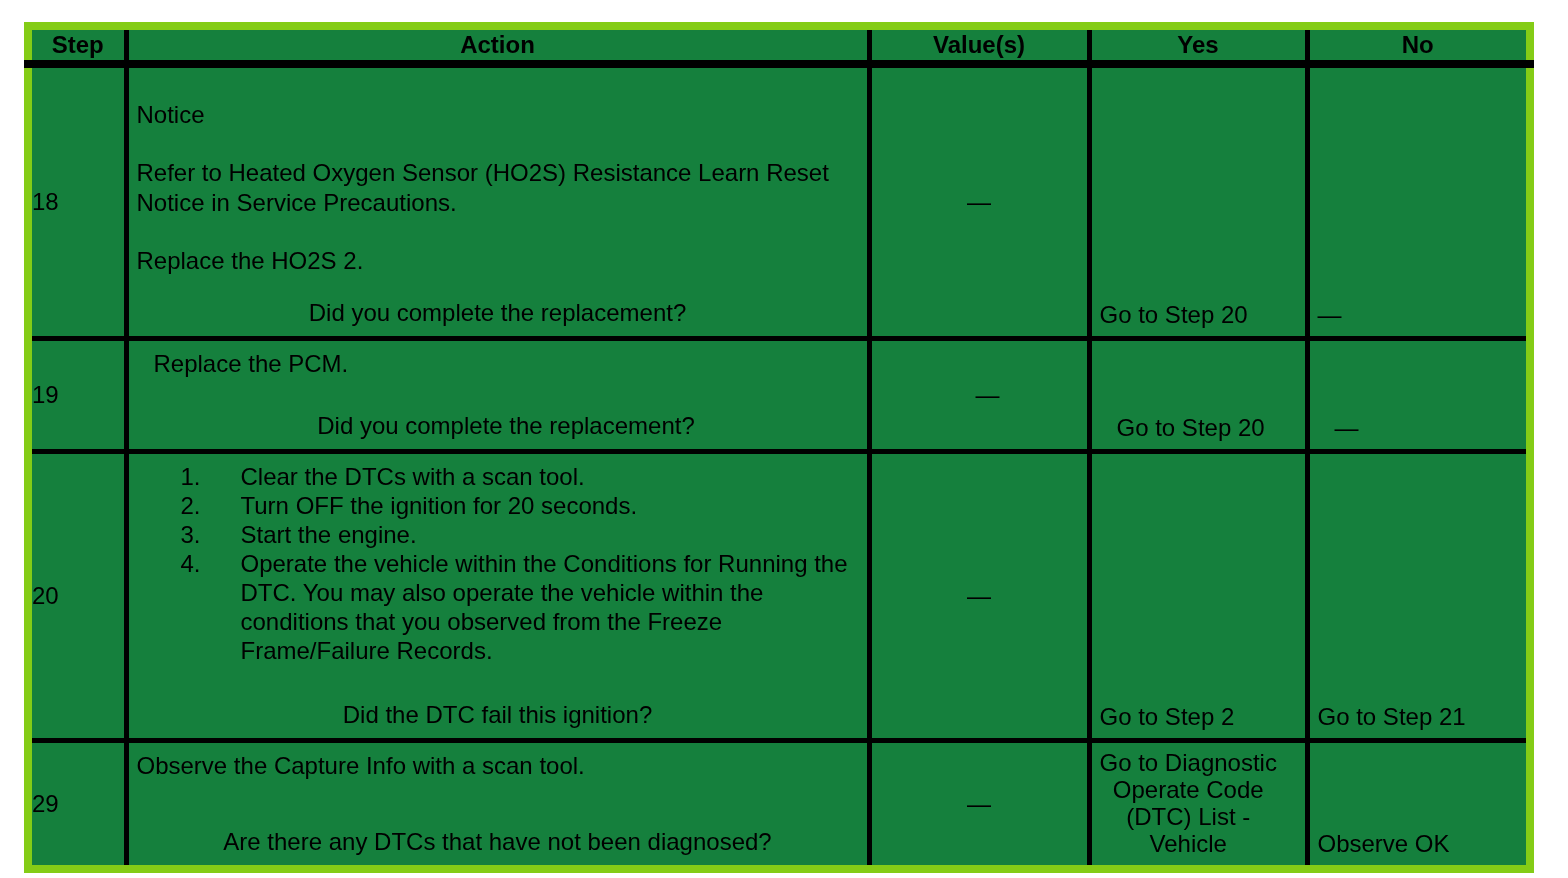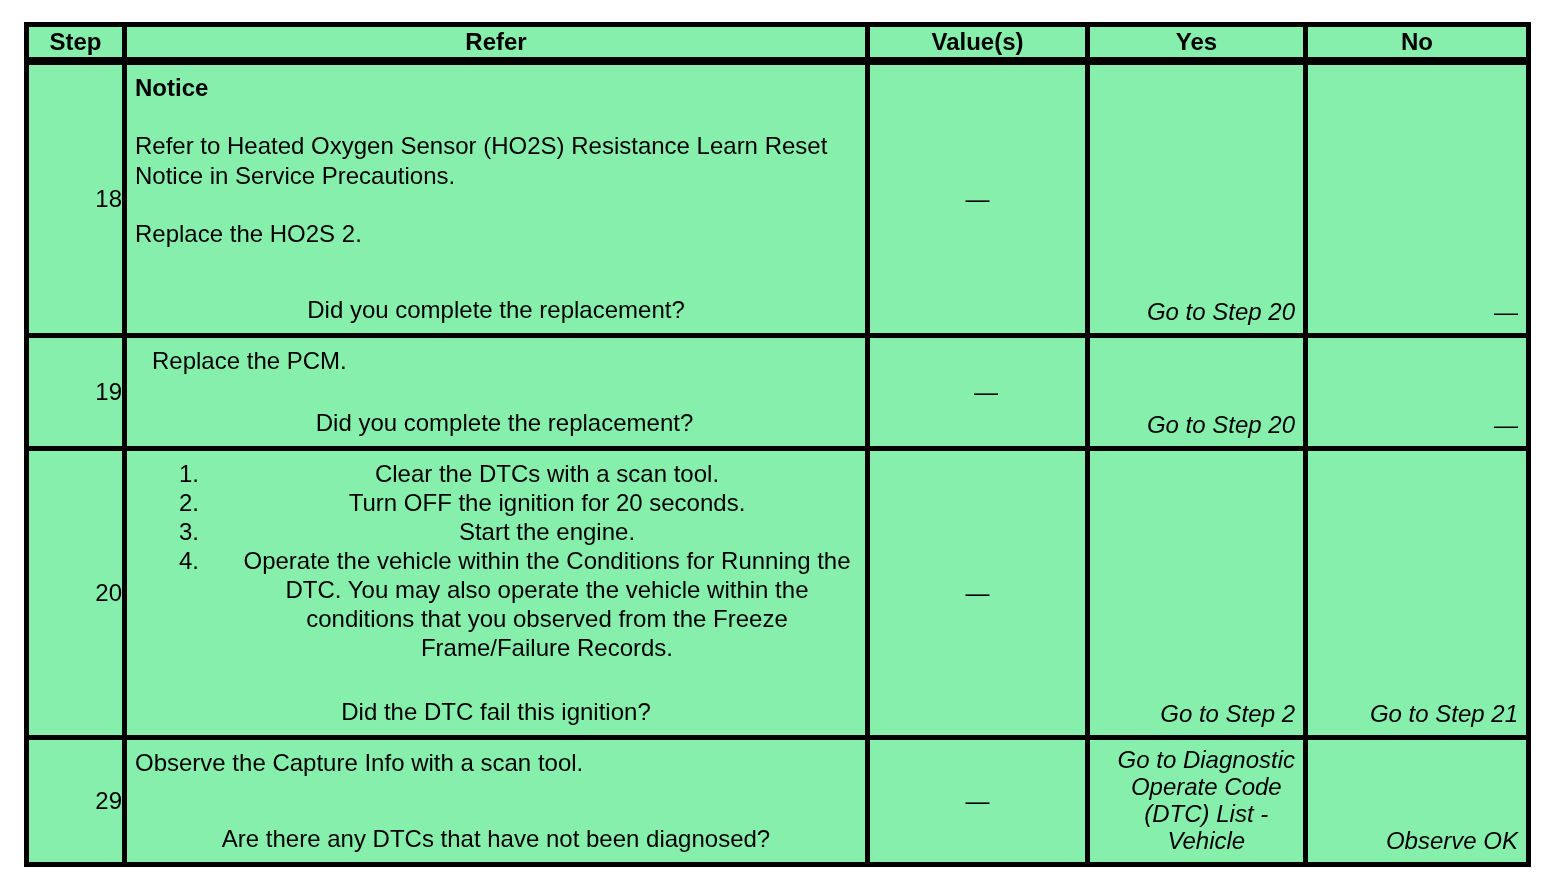--- a/index.html
+++ b/index.html
@@ -10,22 +10,22 @@
     height: 878px;
     font-family: "Liberation Sans", sans-serif;
     color: #000000;
   }
   table.diag {
     position: absolute;
     top: 22px;
     left: 24px;
     border-collapse: collapse;
     table-layout: fixed;
-    border: 2px solid #84cc16;
-    background: #86efac;
+    border: 8px solid #84cc16;
+    background: #15803d;
   }
   col.c-step   { width: 98px;  }
   col.c-action { width: 743px; }
   col.c-values { width: 220px; }
   col.c-yes    { width: 218px; }
   col.c-no     { width: 223px; }
 
   th {
     border: 5px solid #000;
     border-bottom: 8px solid #000;
@@ -38,60 +38,60 @@
   }
   td {
     border: 5px solid #000;
     padding: 0;
     vertical-align: top;
     font-size: 24px;
     line-height: 30px;
   }
   td.step {
     vertical-align: middle;
-    text-align: right;
+    text-align: left;
   }
   .vwrap {
     display: flex;
     flex-direction: column;
     padding: 8px;
   }
   .h18 { height: 252px; }
   .h19 { height: 92px; margin-left: 17px;  }
   .h20 { height: 268px; }
   .h21 { height: 106px; }
 
   .vcenter { justify-content: center; align-items: center; }
-  .vbottom { justify-content: flex-end; align-items: flex-end; text-align: center; white-space: pre-line; line-height: 27px; font-style: italic; }
+  .vbottom { justify-content: flex-end; align-items: flex-start; text-align: center; white-space: pre-line; line-height: 27px; }
 
   .para { text-align: left; }
   .para.gap { margin-top: 28px; }
-  .bold { font-weight: bold; }
+  .bold { font-weight: normal; margin-top: 24px; }
   .question { margin-top: auto; text-align: center; }
 
   .list { margin-left: 44px; }
   .list-item { display: flex; line-height: 29px; }
   .list-item .num { flex: 0 0 60px; width: 60px; }
-  .list-item .txt { flex: 1 1 auto; max-width: 616px; text-align: center; }
+  .list-item .txt { flex: 1 1 auto; max-width: 616px; }
 </style>
 </head>
 <body>
 
 <table class="diag">
   <colgroup>
     <col class="c-step">
       <col class="c-action">
       <col class="c-values">
       <col class="c-yes">
       <col class="c-no">
   </colgroup>
   <thead>
     <tr>
       <th>Step</th>
-      <th>Refer</th>
+      <th>Action</th>
       <th>Value(s)</th>
       <th>Yes</th>
       <th>No</th>
     </tr>
   </thead>
   <tbody>
 
     <tr>
       <td class="step">18</td>
       <td>

